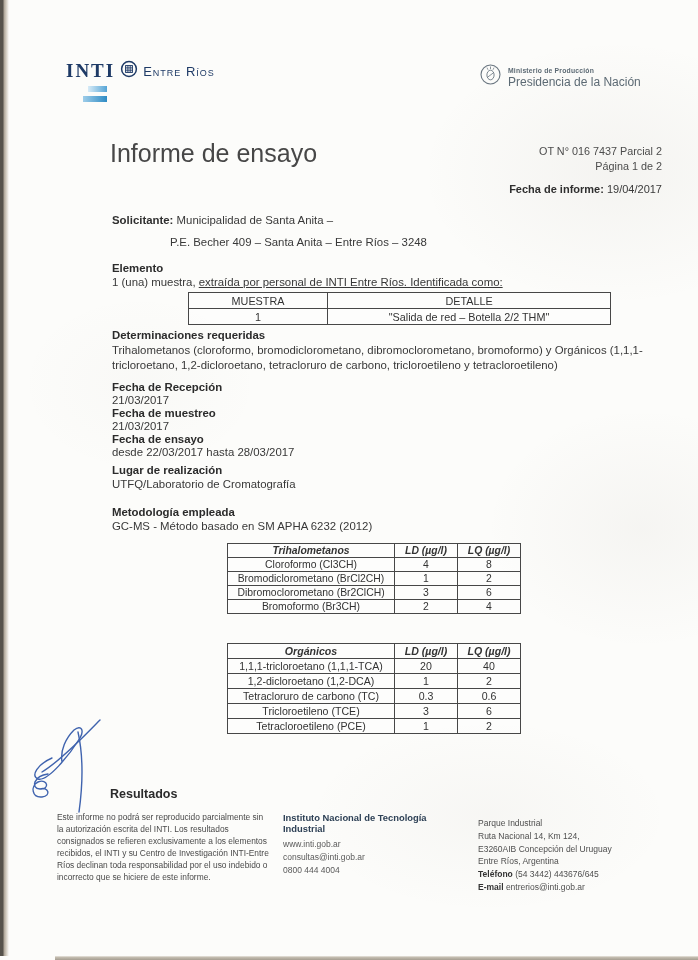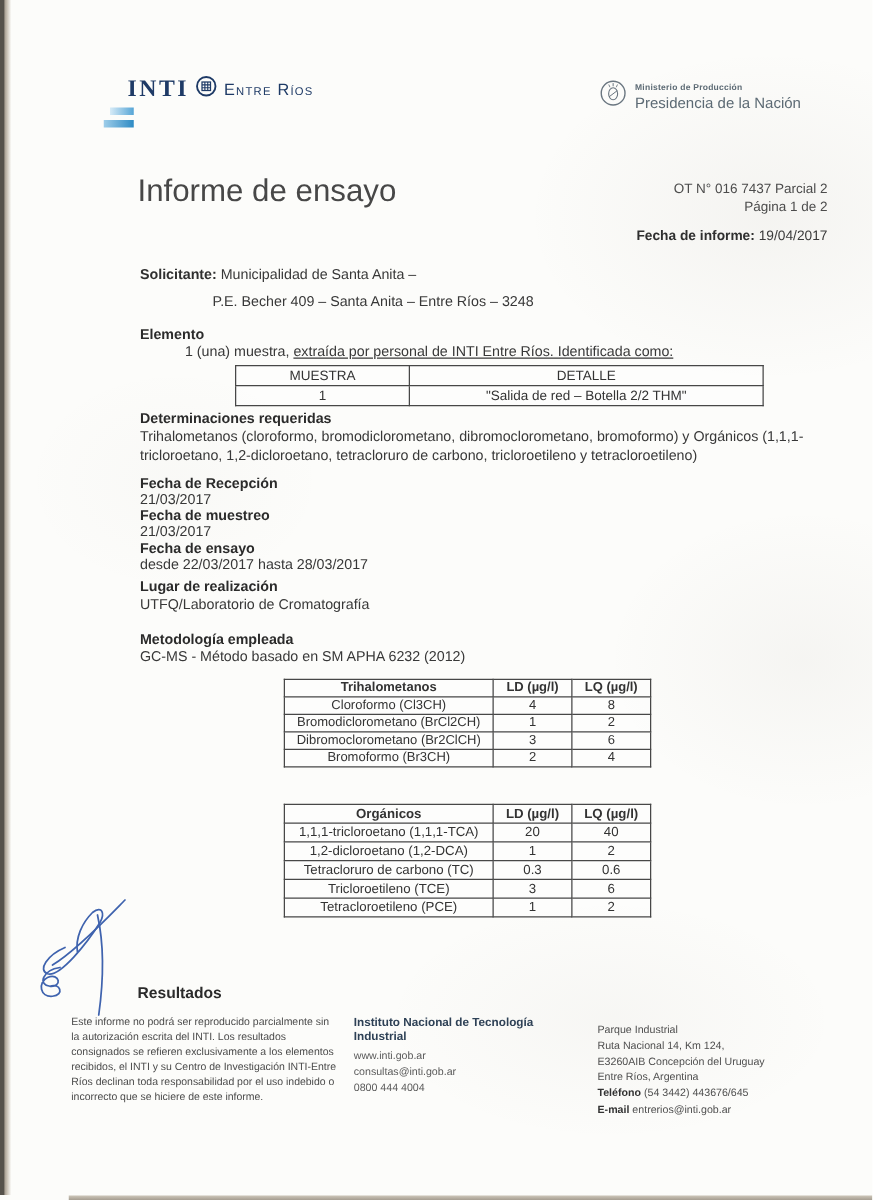--- a/index.html
+++ b/index.html
@@ -12,21 +12,21 @@
       radial-gradient(ellipse 260px 200px at 92% 55%, rgba(120,110,95,0.05), transparent 60%),
       radial-gradient(ellipse 300px 160px at 70% 85%, rgba(120,110,95,0.04), transparent 60%),
       radial-gradient(ellipse 200px 150px at 20% 40%, rgba(120,110,95,0.025), transparent 60%);
   }
   .abs{position:absolute;}
   .scan-edge-left{left:0;top:0;width:9px;height:956px;
     background:linear-gradient(90deg,#56524b 0px,#56524b 3px,#aba295 4px,#cfc8bc 6px,rgba(207,200,188,0) 9px);}
   .scan-edge-bottom{left:55px;bottom:0;width:643px;height:4px;background:linear-gradient(0deg,#a59d90,#c9c2b5 80%,rgba(201,194,181,0));}
 
   
-  .inti-logo{left:66px;top:60px;display:flex;align-items:center;gap:5px;margin-left:36px;}
+  .inti-logo{left:66px;top:60px;display:flex;align-items:center;gap:5px;}
   .inti-word{font-family:"Liberation Serif", serif;font-weight:bold;font-size:19px;letter-spacing:2px;color:#1e3a66;}
   .inti-region{font-variant:small-caps;font-size:13px;letter-spacing:1px;color:#1e3a66;}
   .bar1{left:88px;top:86px;width:19px;height:6px;background:linear-gradient(90deg,#d7ebf7,#56a5d6);}
   .bar2{left:83px;top:96px;width:24px;height:6px;background:linear-gradient(90deg,#9ecde9,#2e8bc4);}
   .ministry{left:479px;top:63px;display:flex;align-items:flex-start;gap:6px;color:#5c6a74;}
   .ministry-l1{font-size:6.8px;font-weight:bold;letter-spacing:.2px;margin-top:4px;}
   .ministry-l2{font-size:12px;margin-top:1px;}
 
   
   .doc-title{left:110px;top:139px;font-size:25px;color:#474747;}
@@ -37,21 +37,21 @@
   
   .t{font-size:11.4px;color:#383838;}
   .hd{font-size:11.4px;font-weight:bold;color:#2b2b2b;}
   .u{text-decoration:underline;}
 
   
   table{border-collapse:collapse;background:rgba(255,255,255,0.4);padding-left:28px;}
   .doc-table{border:1.6px solid #3c3c3c;}
   .doc-table td,.doc-table th{border:1px solid #474747;text-align:center;padding:0 4px;color:#333;}
   .muestra-table td,.muestra-table th{font-size:10.8px;font-weight:normal;height:15px;}
-  .lim-table th{font-weight:bold;}
+  .lim-table th{font-weight:bold;font-style:italic;}
   .tri-table td,.tri-table th{font-size:10.4px;height:13px;}
   .org-table td,.org-table th{font-size:10.6px;height:14px;}
 
   
   .resultados{left:110px;top:787px;font-size:12.5px;font-weight:bold;color:#2b2b2b;}
   .disclaimer{left:57px;top:812px;width:214px;font-size:8.4px;line-height:1.42;color:#4a4a4a;}
   .f-center{left:283px;top:812px;width:180px;}
   .f-org{font-size:9.4px;font-weight:bold;color:#2e4156;}
   .f-contacts{margin-top:4px;font-size:8.5px;line-height:1.55;color:#5a5a5a;}
   .f-right{left:478px;top:817px;width:200px;font-size:8.5px;line-height:1.5;color:#4f4f4f;}
@@ -110,21 +110,21 @@
     <span>19/04/2017</span>
   </div>
 
   <div class="abs t" style="left:112px;top:214px;">
     <b class="lbl">Solicitante:</b>
     <span>Municipalidad de Santa Anita –</span>
   </div>
   <div class="abs t" style="left:170px;top:236px;">P.E. Becher 409 – Santa Anita –  Entre Ríos – 3248</div>
 
   <div class="abs hd" style="left:112px;top:262px;">Elemento</div>
-  <div class="abs t" style="left:112px;top:276px;margin-left:36px;">
+  <div class="abs t" style="left:112px;top:276px;">
     <span>1 (una) muestra, </span><span class="u">extraída por personal de INTI Entre Ríos. Identificada como:</span>
   </div>
   <table class="abs doc-table muestra-table" style="left:188px;top:292px;">
     <tbody>
         <tr>
       <th style="width:130px;">MUESTRA</th>
       <th style="width:274px;">DETALLE</th>
     </tr>
     <tr>
       <td>1</td>

